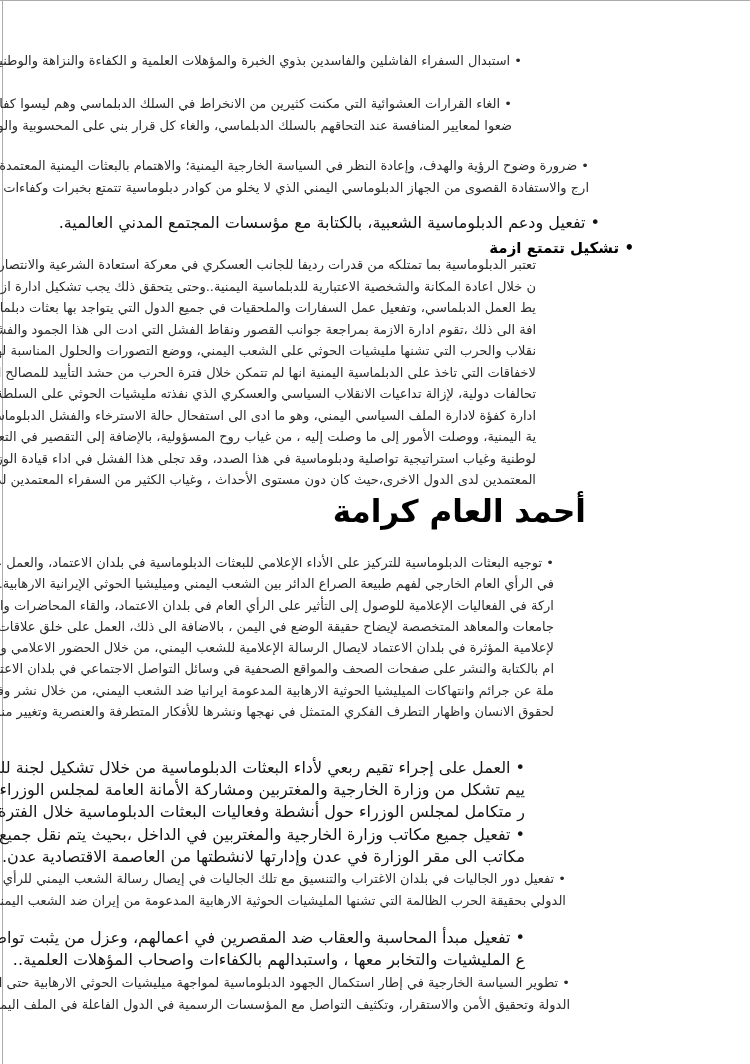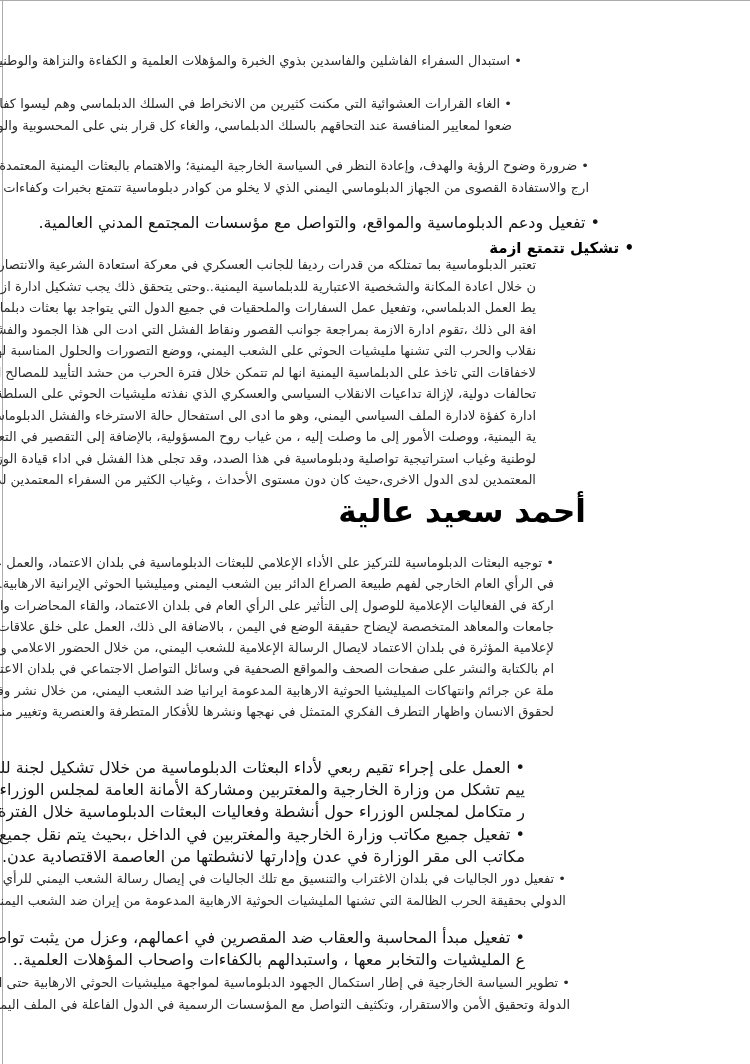--- a/index.html
+++ b/index.html
@@ -58,37 +58,37 @@
   <div class="edge-left"></div>
 
   <div class="block t-sm" style="top:50px;  right:228px;">• استبدال السفراء الفاشلين والفاسدين بذوي الخبرة والمؤهلات العلمية و الكفاءة والنزاهة والوطنية ..</div>
 
   <div class="block t-sm" style="top:93px;  right:238px;">• الغاء القرارات العشوائية التي مكنت كثيرين من الانخراط في السلك الدبلماسي وهم ليسوا كفاءة ولم يخ
 ضعوا لمعايير المنافسة عند التحاقهم بالسلك الدبلماسي، والغاء كل قرار بني على المحسوبية والوساطة.</div>
 
   <div class="block t-sm" style="top:155px; right:161px;">• ضرورة وضوح الرؤية والهدف، وإعادة النظر في السياسة الخارجية اليمنية؛ والاهتمام بالبعثات اليمنية المعتمدة بالخ
 ارج والاستفادة القصوى من الجهاز الدبلوماسي اليمني الذي لا يخلو من كوادر دبلوماسية تتمتع بخبرات وكفاءات عالية.</div>
 
-  <div class="block t-lg" style="top:212px; right:150px;">• تفعيل ودعم الدبلوماسية والمواقع، والتواصل مع مؤسسات المجتمع المدني العالمية.</div>
+  <div class="block t-lg" style="top:212px; right:150px;">• تفعيل ودعم الدبلوماسية الشعبية، بالكتابة مع مؤسسات المجتمع المدني العالمية.</div>
 
   <div class="block t-bold" style="top:237px; right:116px;">• تشكيل تتمتع ازمة</div>
 
   <div class="block t-sm" style="top:254px; right:214px;">تعتبر الدبلوماسية بما تمتلكه من قدرات رديفا للجانب العسكري في معركة استعادة الشرعية والانتصار على الحوثية.م
 ن خلال اعادة المكانة والشخصية الاعتبارية للدبلماسية اليمنية..وحتى يتحقق ذلك يجب تشكيل ادارة ازمة تعمل على تنش
 يط العمل الدبلماسي، وتفعيل عمل السفارات والملحقيات في جميع الدول التي يتواجد بها بعثات دبلماسية يمنية، بالاض
 افة الى ذلك ،تقوم ادارة الازمة بمراجعة جوانب القصور ونقاط الفشل التي ادت الى هذا الجمود والفشل خلال فترة الا
 نقلاب والحرب التي تشنها مليشيات الحوثي على الشعب اليمني، ووضع التصورات والحلول المناسبة لها ..ان احد جوانب ا
 لاخفاقات التي تاخذ على الدبلماسية اليمنية انها لم تتمكن خلال فترة الحرب من حشد التأييد للمصالح الوطنية وبناء
 تحالفات دولية، لإزالة تداعيات الانقلاب السياسي والعسكري الذي نفذته مليشيات الحوثي على السلطة، كان لعدم وجود
 ادارة كفؤة لادارة الملف السياسي اليمني، وهو ما ادى الى استفحال حالة الاسترخاء والفشل الدبلوماسي لدى الخارج
 ية اليمنية، ووصلت الأمور إلى ما وصلت إليه ، من غياب روح المسؤولية، بالإضافة إلى التقصير في التعريف بالقضية ا
 لوطنية وغياب استراتيجية تواصلية ودبلوماسية في هذا الصدد، وقد تجلى هذا الفشل في اداء قيادة الوزارة والسفراء
 المعتمدين لدى الدول الاخرى،حيث كان دون مستوى الأحداث ، وغياب الكثير من السفراء المعتمدين لدى الدول الأخرى..</div>
 
-  <h1 class="heading" style="top:492px; right:164px;">أحمد سعيد عالية</h1>
+  <h1 class="heading" style="top:492px; right:164px;">أحمد العام كرامة</h1>
 
   <div class="block t-md" style="top:552px; right:196px;">• توجيه البعثات الدبلوماسية للتركيز على الأداء الإعلامي للبعثات الدبلوماسية في بلدان الاعتماد، والعمل على التأثير
 في الرأي العام الخارجي لفهم طبيعة الصراع الدائر بين الشعب اليمني وميليشيا الحوثي الإيرانية الارهابية.من خلال المش
 اركة في الفعاليات الإعلامية للوصول إلى التأثير على الرأي العام في بلدان الاعتماد، والقاء المحاضرات والندوات في ال
 جامعات والمعاهد المتخصصة لإيضاح حقيقة الوضع في اليمن ، بالاضافة الى ذلك، العمل على خلق علاقات مميزة مع الشخصيات ا
 لإعلامية المؤثرة في بلدان الاعتماد لايصال الرسالة الإعلامية للشعب اليمني، من خلال الحضور الاعلامي والصحفي ، والقي
 ام بالكتابة والنشر على صفحات الصحف والمواقع الصحفية في وسائل التواصل الاجتماعي في بلدان الاعتماد وتوضيح الصورة كا
 ملة عن جرائم وانتهاكات الميليشيا الحوثية الارهابية المدعومة ايرانيا ضد الشعب اليمني، من خلال نشر وفضح انتهاكاتها
 لحقوق الانسان واظهار التطرف الفكري المتمثل في نهجها ونشرها للأفكار المتطرفة والعنصرية وتغيير مناهج التعليم.</div>
 

